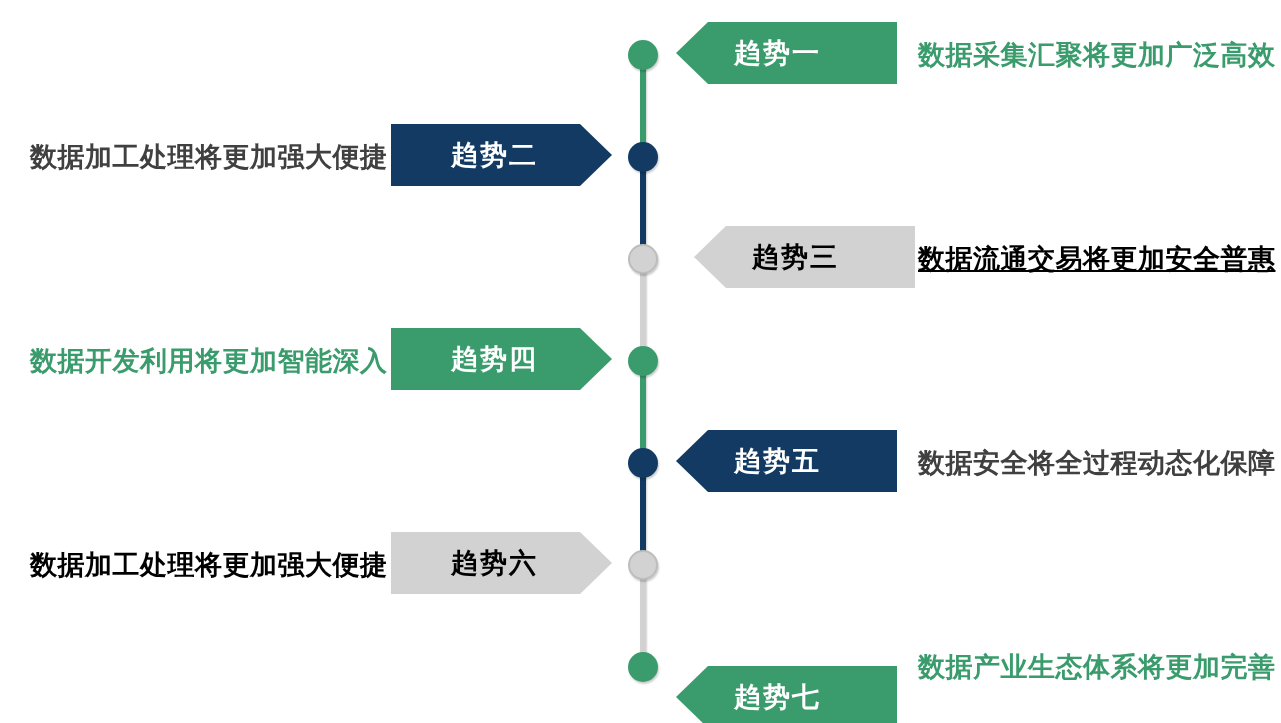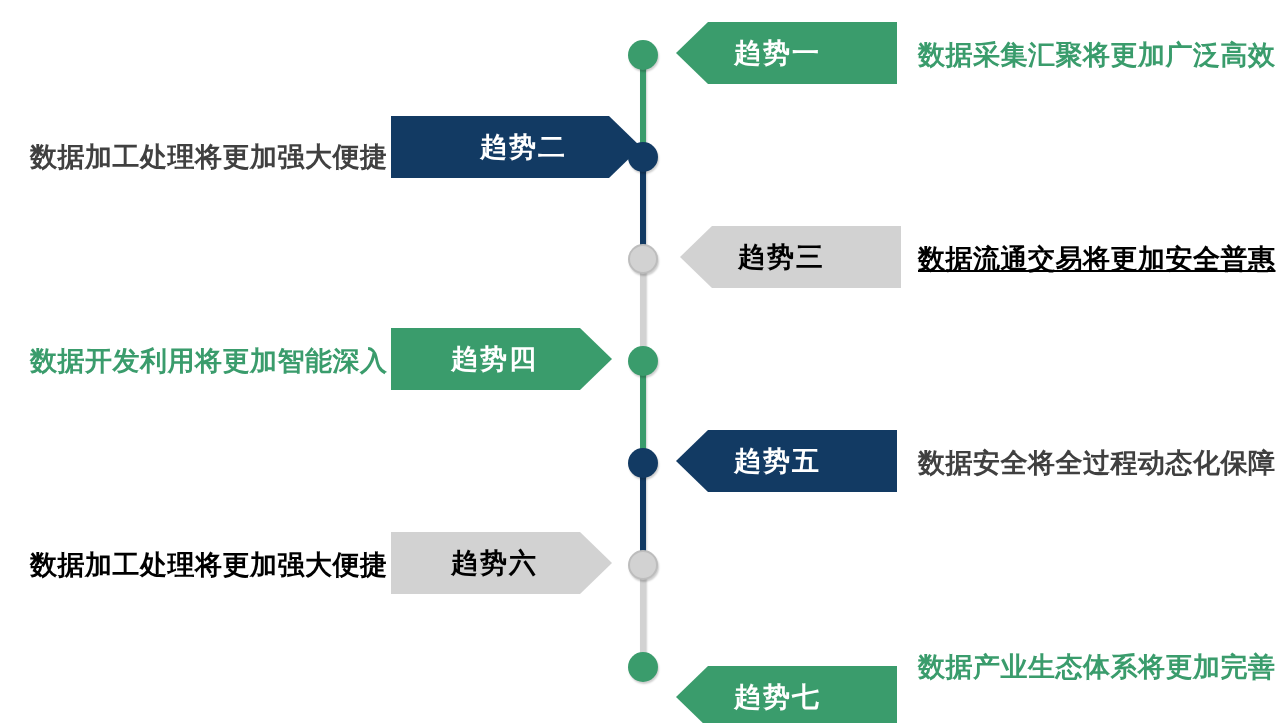--- a/index.html
+++ b/index.html
@@ -82,29 +82,29 @@
   <div>
     <div class="node green-fill" style="top:40px;"></div>
     <div class="banner point-left green-fill" style="left:676px; top:22px;">
       <span class="lbl white-text">趋势一</span>
     </div>
     <div class="desc right-side green-text" style="top:22px;">数据采集汇聚将更加广泛高效</div>
   </div>
 
   <div>
     <div class="node navy-fill" style="top:142px;"></div>
-    <div class="banner point-right navy-fill" style="left:391px; top:116px;padding-left:29px;">
+    <div class="banner point-right navy-fill" style="left:391px; top:124px;">
       <span class="lbl white-text">趋势二</span>
     </div>
     <div class="desc left-side navy-text" style="top:124px;">数据加工处理将更加强大便捷</div>
   </div>
 
   <div>
     <div class="node gray-fill gray" style="top:244px;"></div>
-    <div class="banner point-left gray-fill" style="left:680px; top:226px;">
+    <div class="banner point-left gray-fill" style="left:694px; top:226px;">
       <span class="lbl black-text">趋势三</span>
     </div>
     <div class="desc right-side black-text" style="top:226px;text-decoration:underline;">数据流通交易将更加安全普惠</div>
   </div>
 
   <div>
     <div class="node green-fill" style="top:346px;"></div>
     <div class="banner point-right green-fill" style="left:391px; top:328px;">
       <span class="lbl white-text">趋势四</span>
     </div>

